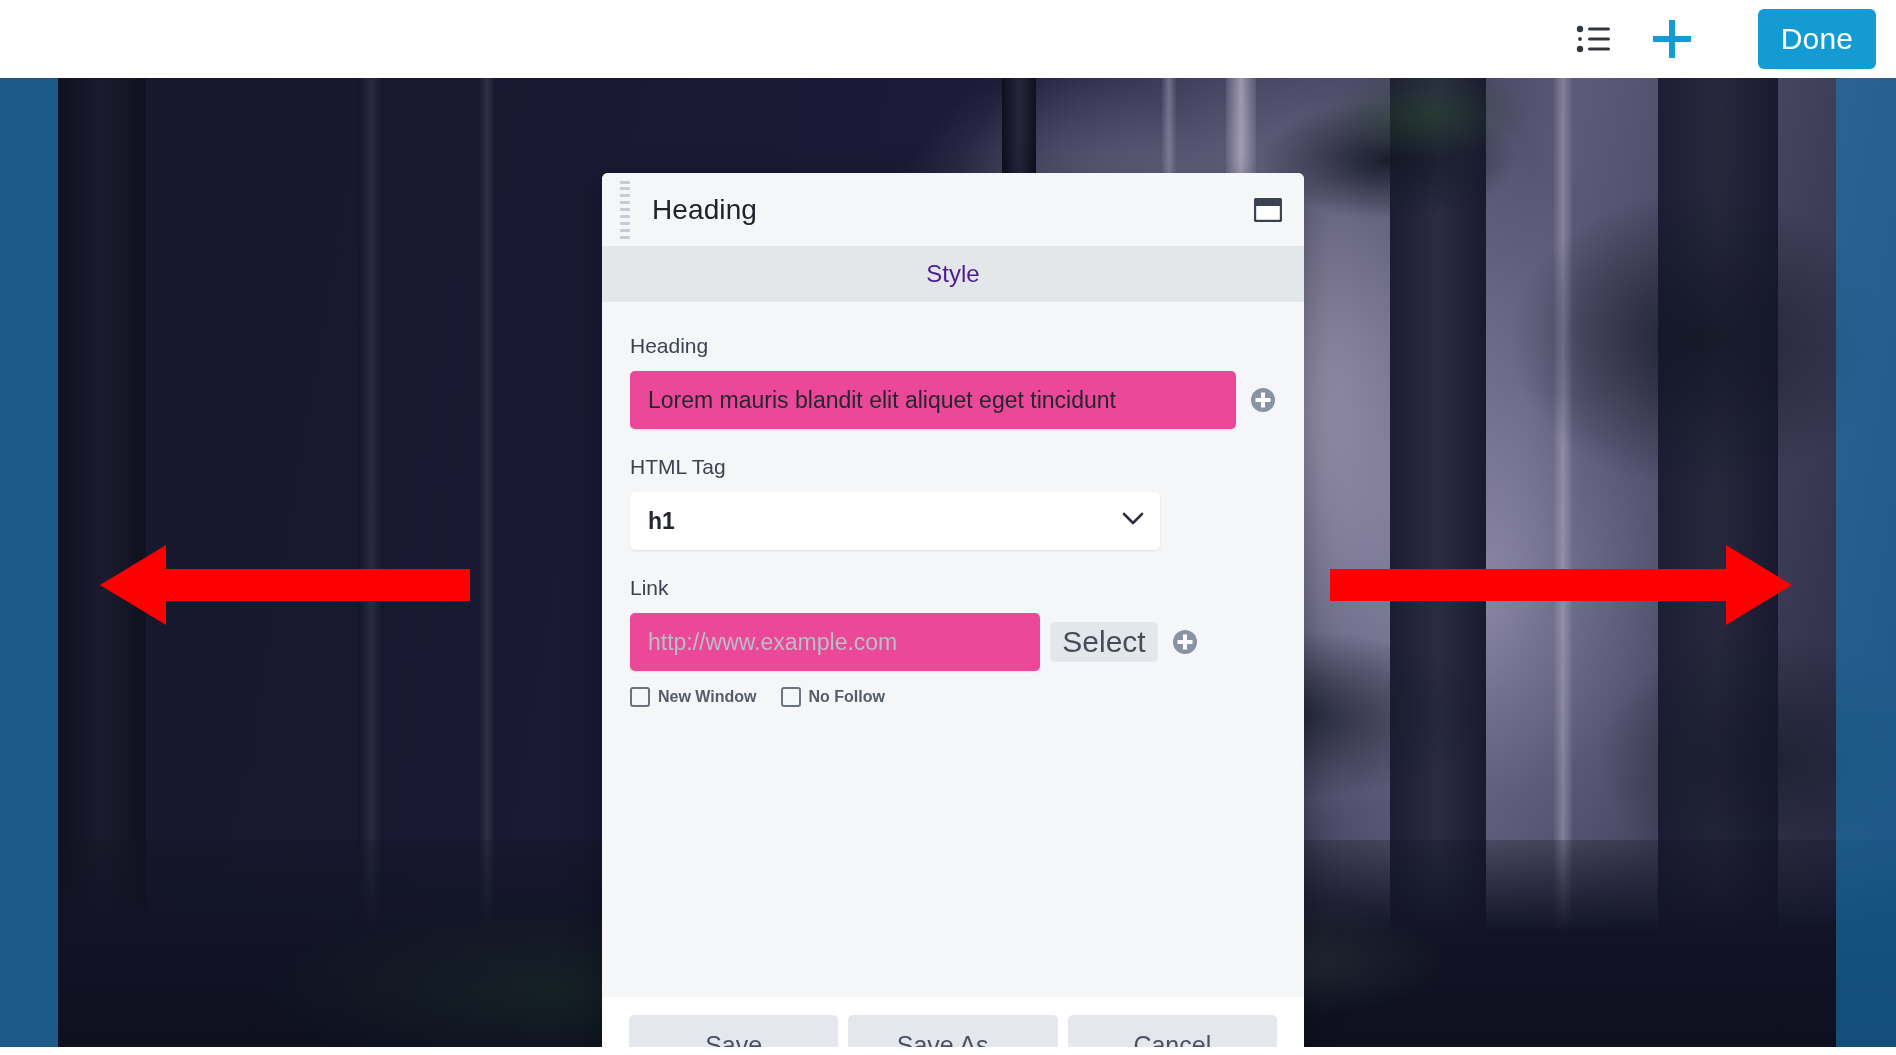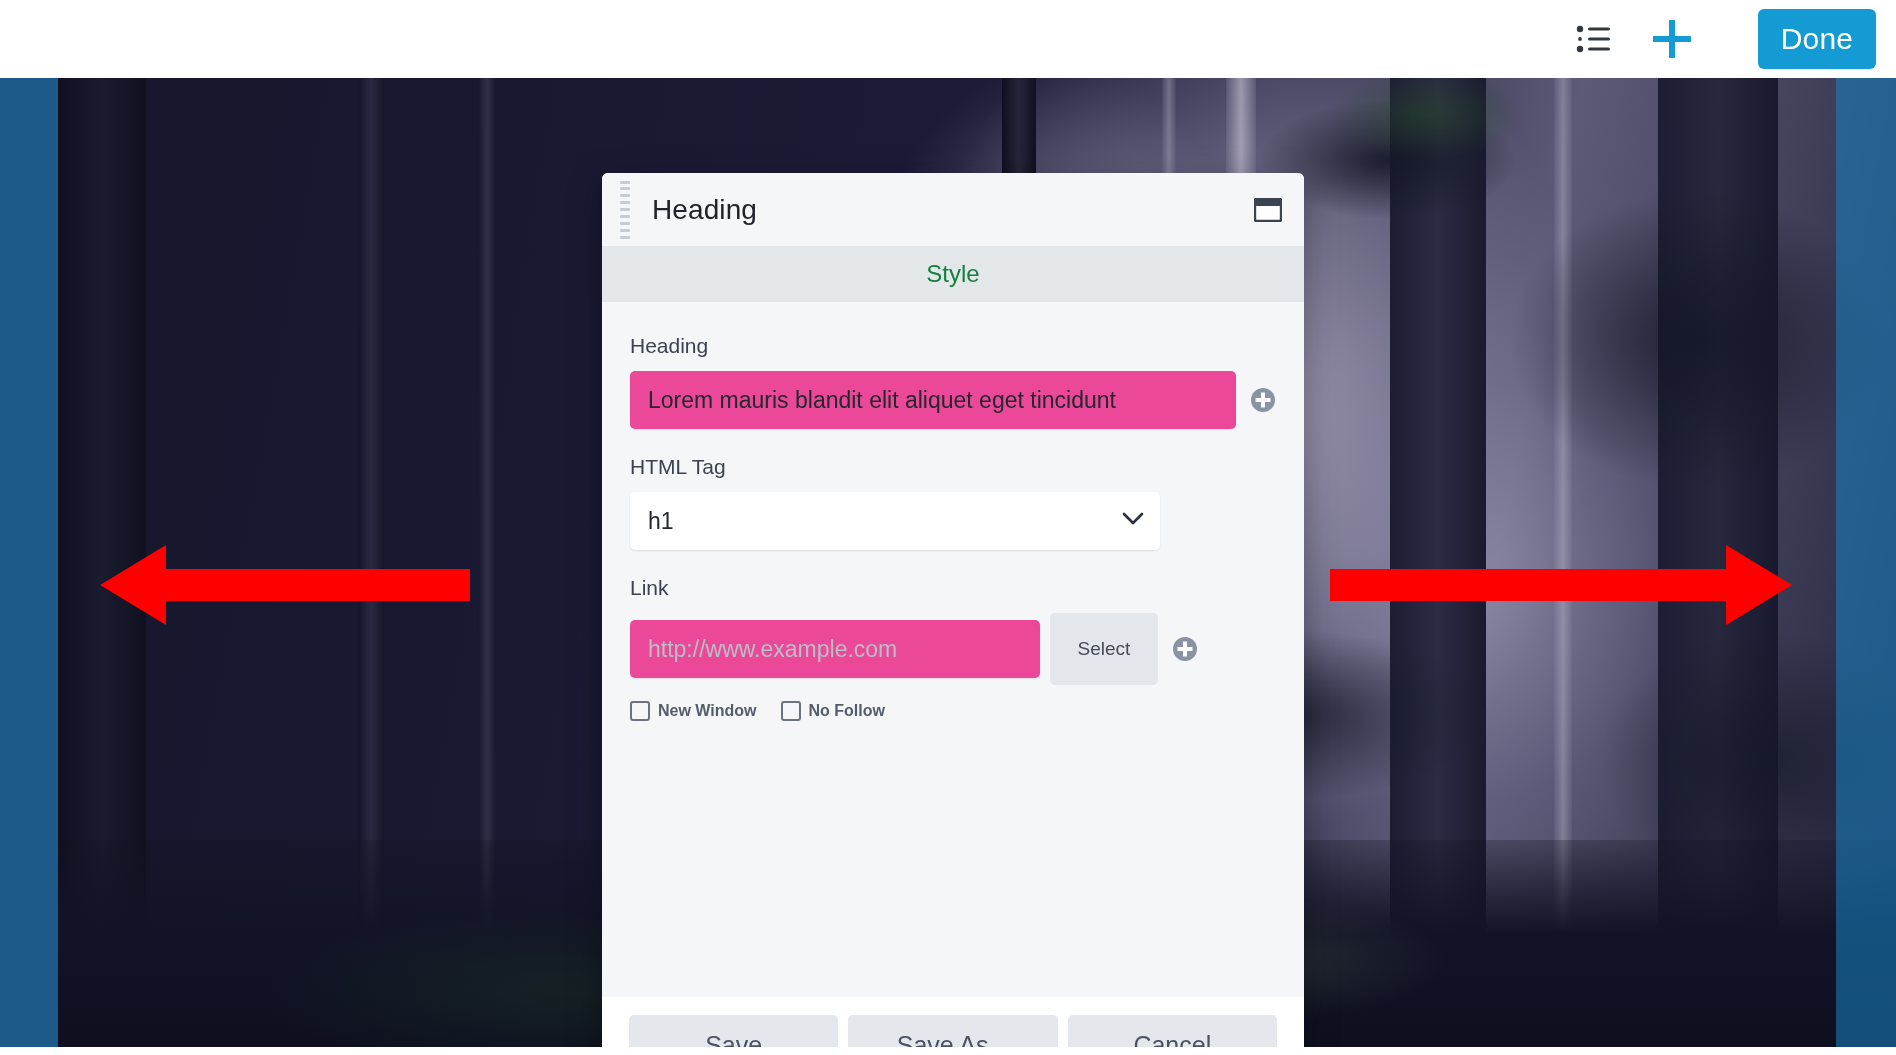--- a/index.html
+++ b/index.html
@@ -167,21 +167,21 @@
   #panel-tabs {
     display: flex;
     height: 56px;
     background: #e3e7ea;
     flex: 0 0 auto;
   }
   .tab {
     flex: 1 1 0;
     display: flex; align-items: center; justify-content: center;
     font-size: 24px;
-    color: #15803d;
+    color: #4c1d95;
     background: #e3e7ea;
     cursor: pointer;
     user-select: none;
   }
   .tab.active { background: #ffffff; color: #1a9bd7; }
 
   
   #panel-body {
     flex: 1 1 auto;
     background: #f4f6f8;
@@ -229,38 +229,39 @@
     border: none;
     border-radius: 5px;
     background: #ffffff;
     box-shadow: 0 1px 2px rgba(16,24,40,.10);
     font-size: 23px;
     color: #24272e;
     padding: 0 44px 0 18px;
     font-family: "Liberation Sans", sans-serif;
     display: flex; align-items: center;
     cursor: pointer;
+    font-weight: bold;
   }
   .chevron {
     position: absolute;
     right: 16px; top: 50%;
     transform: translateY(-50%);
     pointer-events: none;
   }
 
   .select-btn {
     flex: 0 0 auto;
-    height: 72px;
+    height: 40px;
     min-width: 108px;
     margin-left: 10px;
     border: none;
     border-radius: 5px;
     background: #e3e7ec;
     color: #454c58;
-    font-size: 19px;
+    font-size: 30px;
     font-family: "Liberation Sans", sans-serif;
     cursor: pointer;
   }
 
   .checks { display: flex; align-items: center; margin-top: 16px; }
   .check {
     display: flex; align-items: center;
     margin-right: 24px;
     cursor: pointer;
   }

